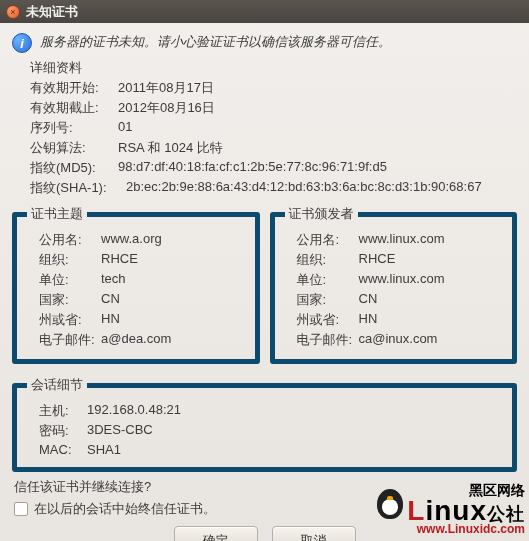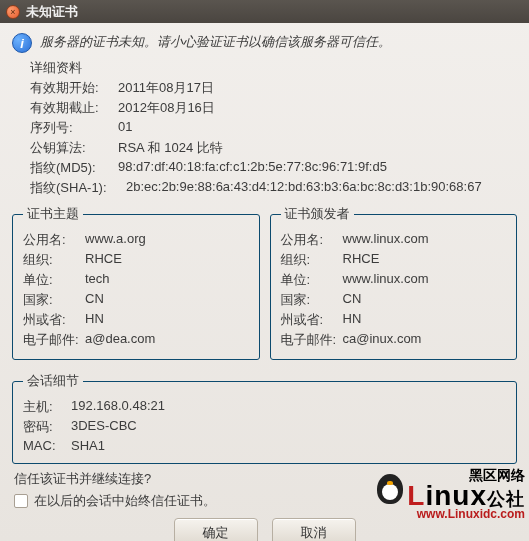--- a/index.html
+++ b/index.html
@@ -38,46 +38,46 @@
     border: 1px solid #1f58aa;
     color: #fff; font-weight: bold; font-style: italic;
     display: flex; align-items: center; justify-content: center;
     font-size: 13px; margin-top: 2px;
   }
   .msg { padding-top: 2px; font-style: italic; }
   .kv { display: flex; gap: 10px; margin: 2px 0 2px 18px; }
   .kv .k { min-width: 78px; }
   .subhead { margin: 2px 0 2px 18px; }
   fieldset {
-    border: 1px solid #0c4a6e;
+    border: 5px solid #0c4a6e;
     border-radius: 3px;
     padding: 6px 10px 8px 10px;
     margin: 6px 0;
   }
   fieldset legend { padding: 0 4px; }
   .twocol { display: flex; gap: 10px; }
   .twocol fieldset { flex: 1 1 0; }
-  .fkv { display: flex; gap: 6px; margin: 2px 0; }
+  .fkv { display: flex; gap: 6px; margin: 2px 12px; }
   .fkv .k { min-width: 56px; }
   .question { margin: 0 0 4px 2px; }
   .chk-row { display: flex; align-items: center; gap: 6px; margin: 2px 0 8px 2px; }
   .chk {
     width: 14px; height: 14px;
     background: #fff; border: 1px solid #a89f93; border-radius: 2px;
   }
   .btnrow { display: flex; justify-content: center; gap: 14px; margin-top: 4px; }
   .btn {
     min-width: 84px; padding: 5px 16px;
     background: linear-gradient(#f6f3ee, #ddd7cd);
     border: 1px solid #b7afa2; border-radius: 4px;
     text-align: center; color: #333;
     box-shadow: inset 0 1px 0 #fff;
   }
   .watermark {
-    position: absolute; right: 4px; bottom: 21px;
+    position: absolute; right: 4px; bottom: 6px;
     font-family: Arial, sans-serif; text-align: right; line-height: 1;
     pointer-events: none;
   }
   .wm-top { display: flex; align-items: center; justify-content: flex-end; gap: 4px; }
   .wm-cn { font-size: 14px; color: #000; font-weight: bold; }
   .wm-linux { font-size: 28px; font-weight: 900; letter-spacing: 1px; color: #000; }
   .wm-linux .red { color: #bf1e1e; }
   .wm-url { font-size: 12px; color: #b91c1c; font-weight: bold; margin-top: -2px; }
   .penguin {
     width: 26px; height: 30px; position: relative;

